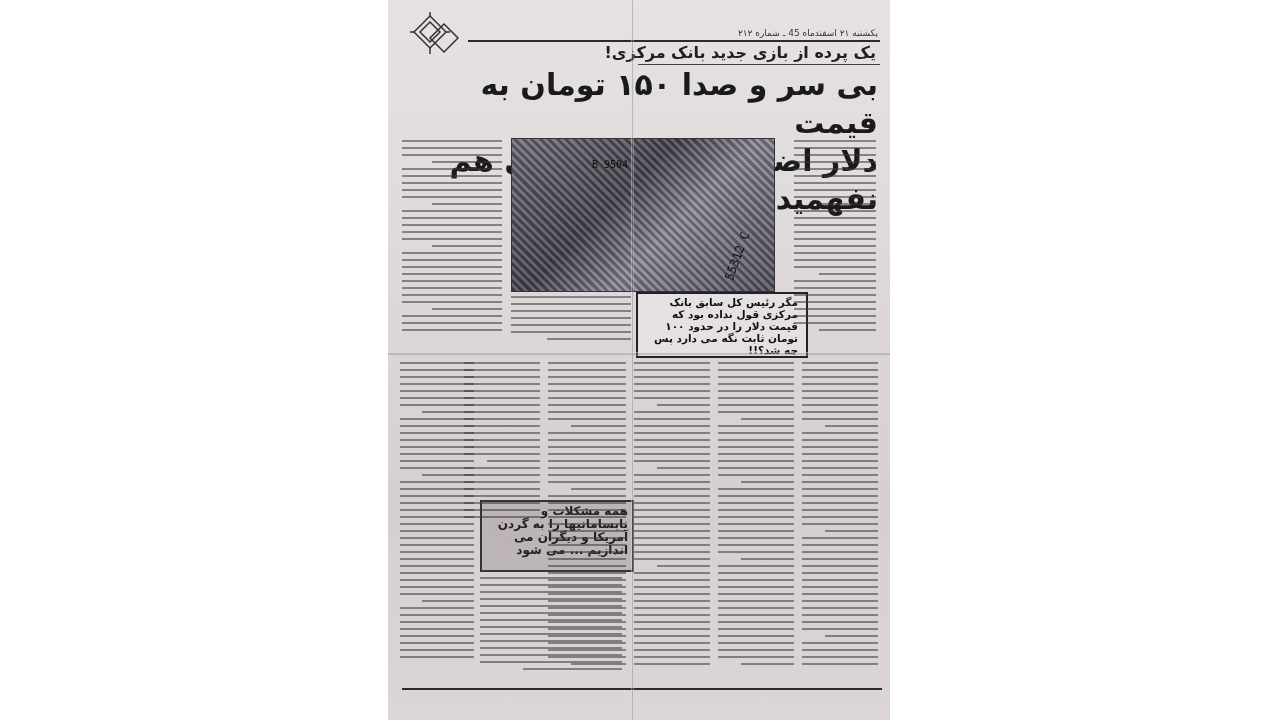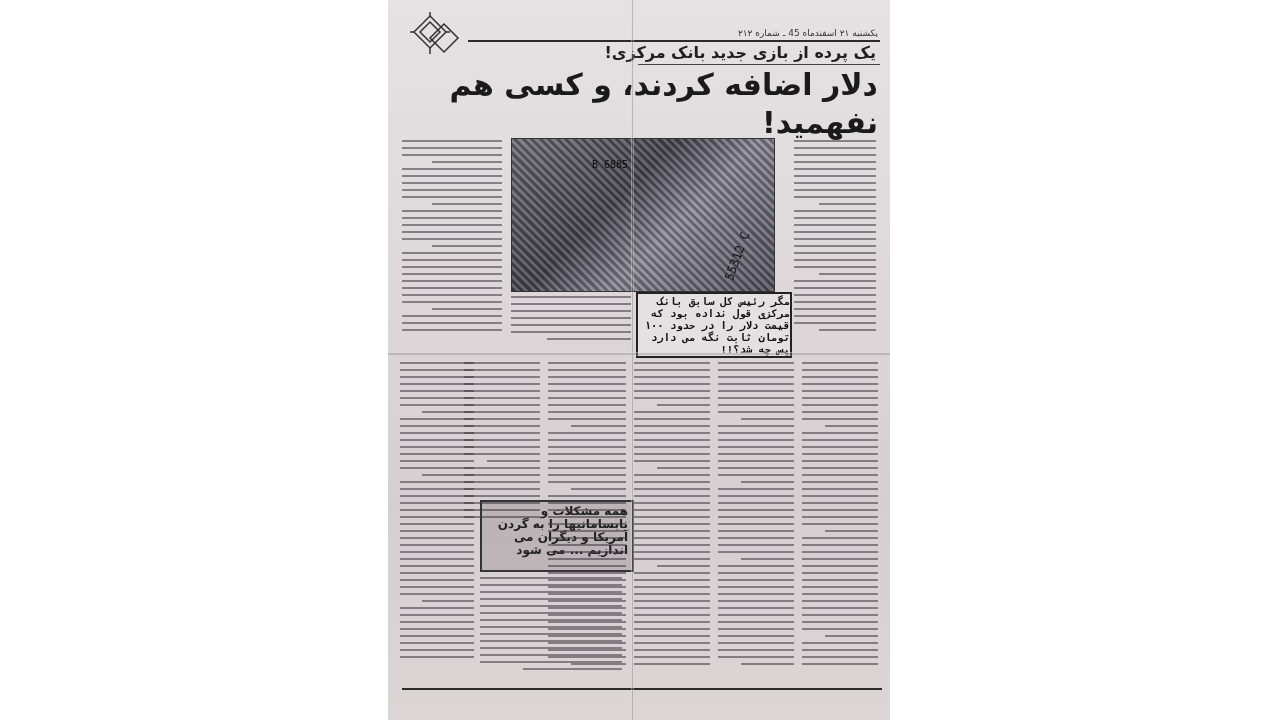--- a/index.html
+++ b/index.html
@@ -20,21 +20,21 @@
   .headline { position:absolute; right:12px; top:66px; width:480px; text-align:right;
               font-size:30px; font-weight:bold; color:#1a1a1a; line-height:38px; letter-spacing:1px; }
   .photo { position:absolute; left:123px; top:138px; width:262px; height:152px;
            background:
              repeating-linear-gradient(45deg,rgba(40,40,50,.35) 0 3px,rgba(200,200,210,.25) 3px 6px),
              linear-gradient(135deg,#6d6a72,#3e3c44 40%,#8d8a94 60%,#4b4852);
            border:1px solid #333; }
   .photo-serial1 { position:absolute; left:80px; top:20px; font-size:10px; color:#111; direction:ltr; font-family:"DejaVu Sans Mono", monospace; }
   .photo-serial2 { position:absolute; left:200px; top:110px; font-size:12px; color:#111; direction:ltr; font-family:"DejaVu Sans Mono", monospace; transform:rotate(-70deg); }
   .pullquote { position:absolute; left:248px; top:292px; width:152px; height:58px; border:2px solid #222;
-               font-size:10.5px; font-weight:bold; line-height:12px; padding:2px 0; color:#111; background:rgba(235,232,233,.6);font-family:Liberation Mono, monospace; }
+               font-size:10.5px; font-weight:bold; line-height:12px; padding:2px 8px; color:#111; background:rgba(235,232,233,.6); }
   .pullquote2 { position:absolute; left:92px; top:500px; width:142px; height:62px; border:2px solid #333;
                 font-size:12px; font-weight:bold; line-height:13px; padding:3px 4px; color:#222; background:rgba(140,130,135,.35); }
   .col { position:absolute; }
   .line { height:2px; background:rgba(60,55,60,.55); margin:0 0 5px 0; }
   .line.short { width:70%; margin-right:0; }
   .rule-bottom { position:absolute; left:14px; right:8px; top:688px; height:2px; background:#2b2b2b; }
 </style>
 </head>
 <body>
 
@@ -51,25 +51,26 @@
           <line x1="0" y1="20" x2="4" y2="20"></line>
       </g>
     </svg>
   </div>
 
   <div class="dateline">یکشنبه ۲۱ اسفندماه 45 ـ شماره ۲۱۲</div>
   <div class="rule-top"></div>
   <div class="kicker">یک پرده از بازی جدید بانک مرکزی!</div>
   <div class="rule-kicker"></div>
   <div class="headline">
+    <div>بی سر و صدا ۱۵۰ تومان به قیمت</div>
     <div>دلار اضافه کردند، و کسی هم نفهمید!</div>
   </div>
 
   <div class="photo">
-    <span class="photo-serial1">B 6885</span>
+    <span class="photo-serial1">B 9504</span>
     <span class="photo-serial2">55312 C</span>
   </div>
 
   <div class="pullquote">مگر رئیس کل سابق بانک مرکزی قول نداده بود که قیمت دلار را در حدود ۱۰۰ تومان ثابت نگه می دارد پس چه شد؟!!</div>
   <div class="pullquote2">همه مشکلات و نابسامانیها را به گردن آمریکا و دیگران می اندازیم ... می شود</div>
 
   <div class="col" style="right:14px;top:140px;width:82px;">
     <div class="line"></div>
       <div class="line"></div>
       <div class="line"></div>

